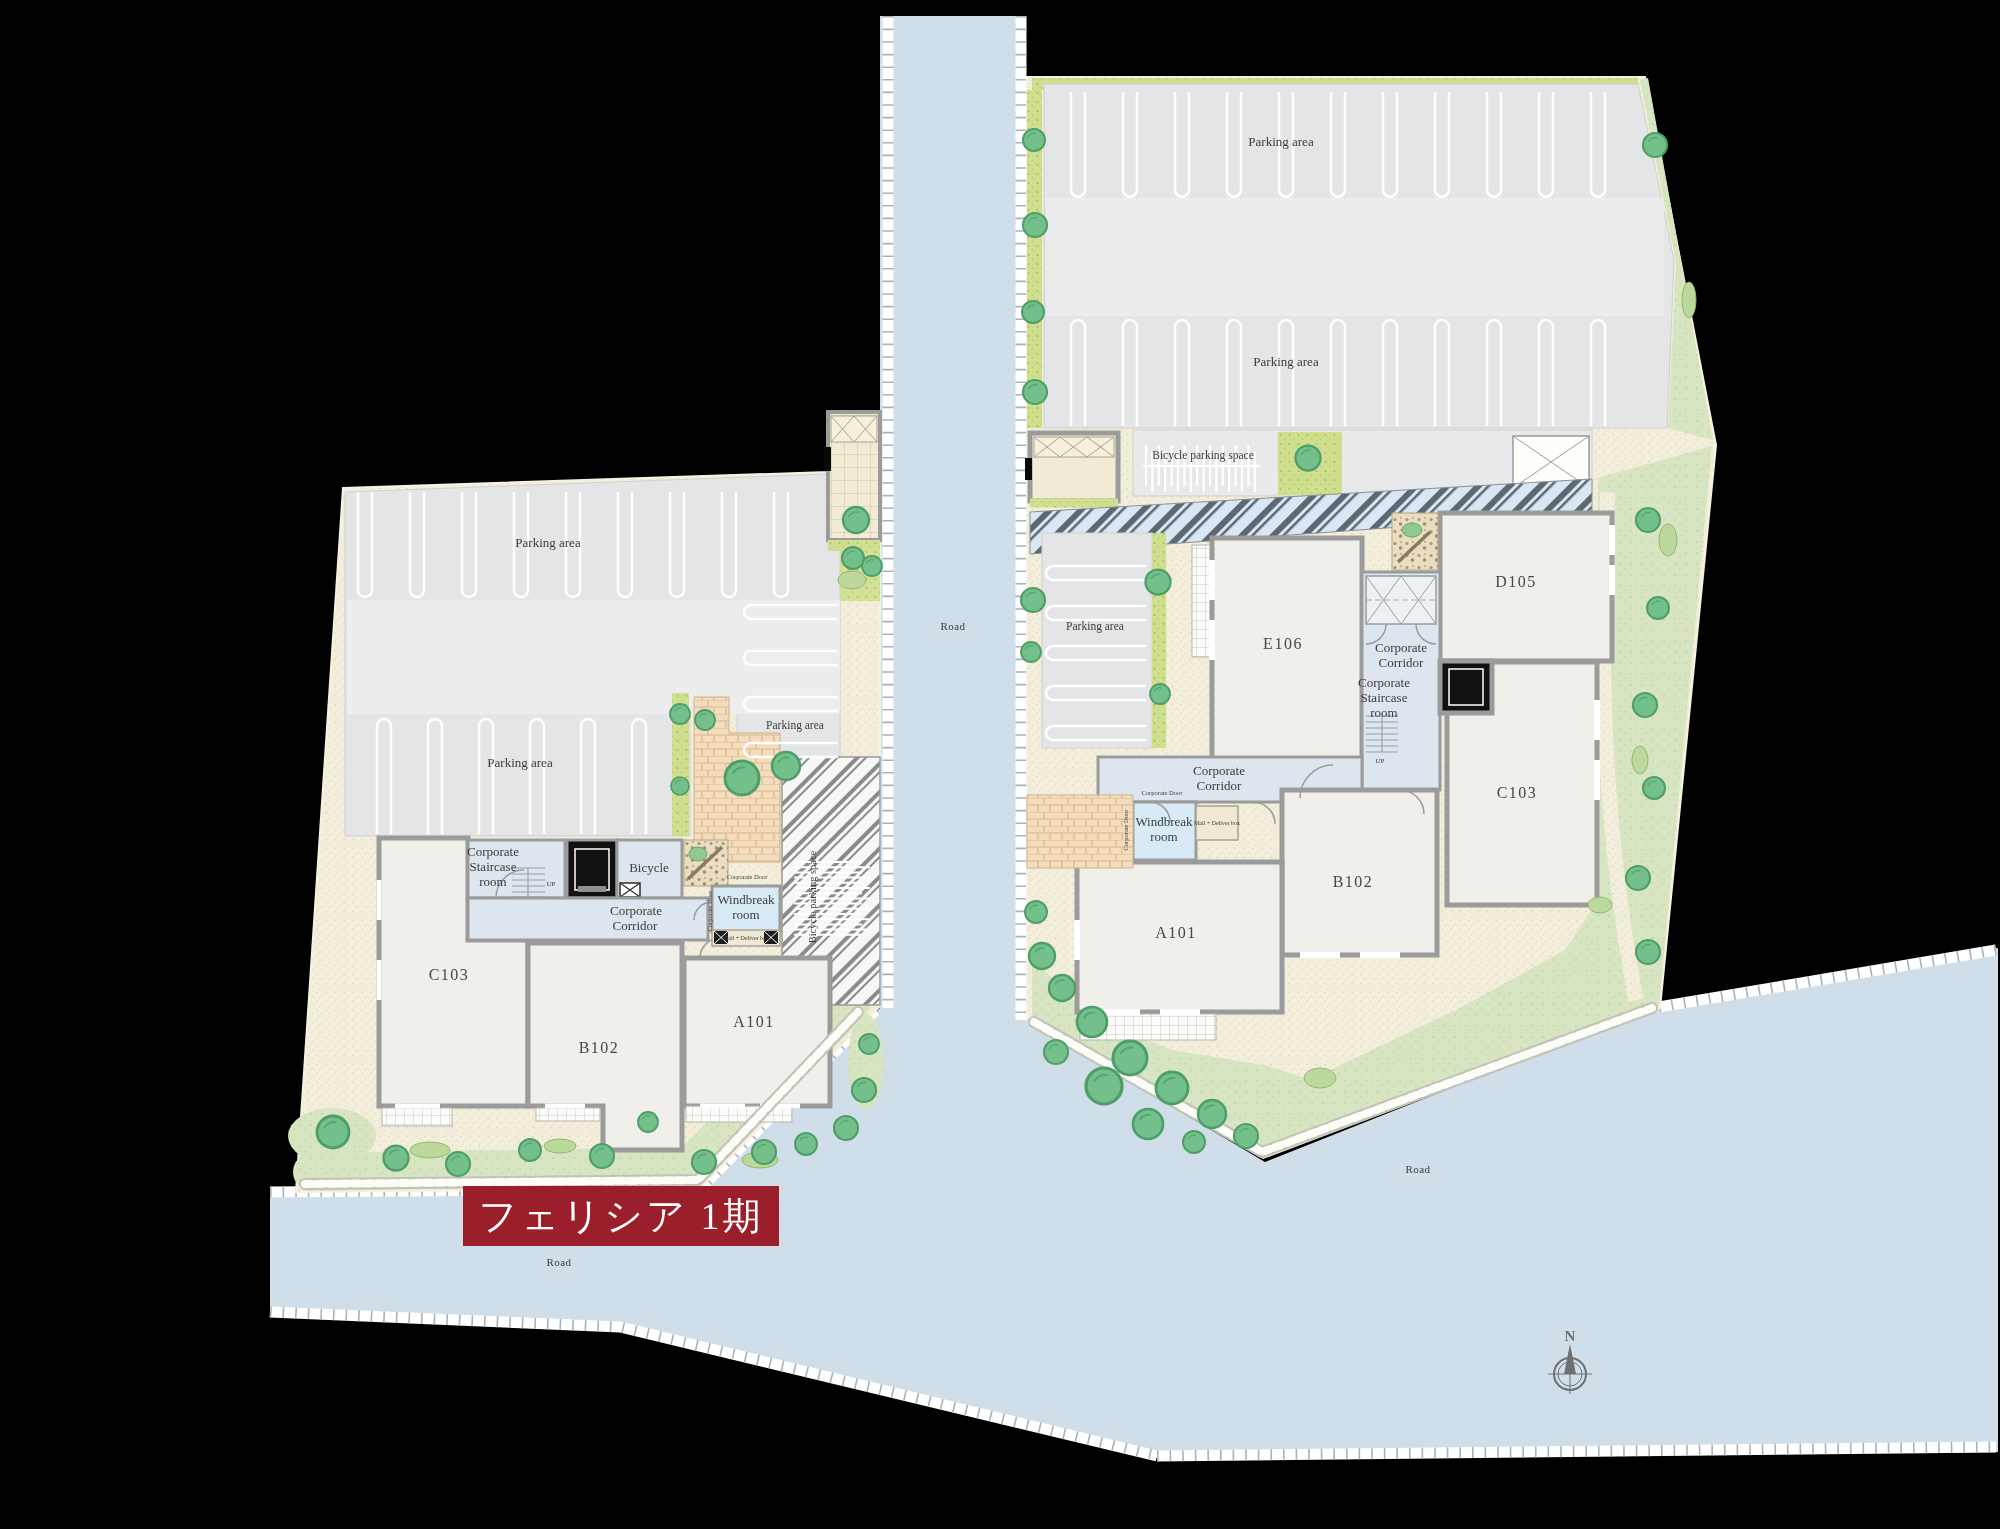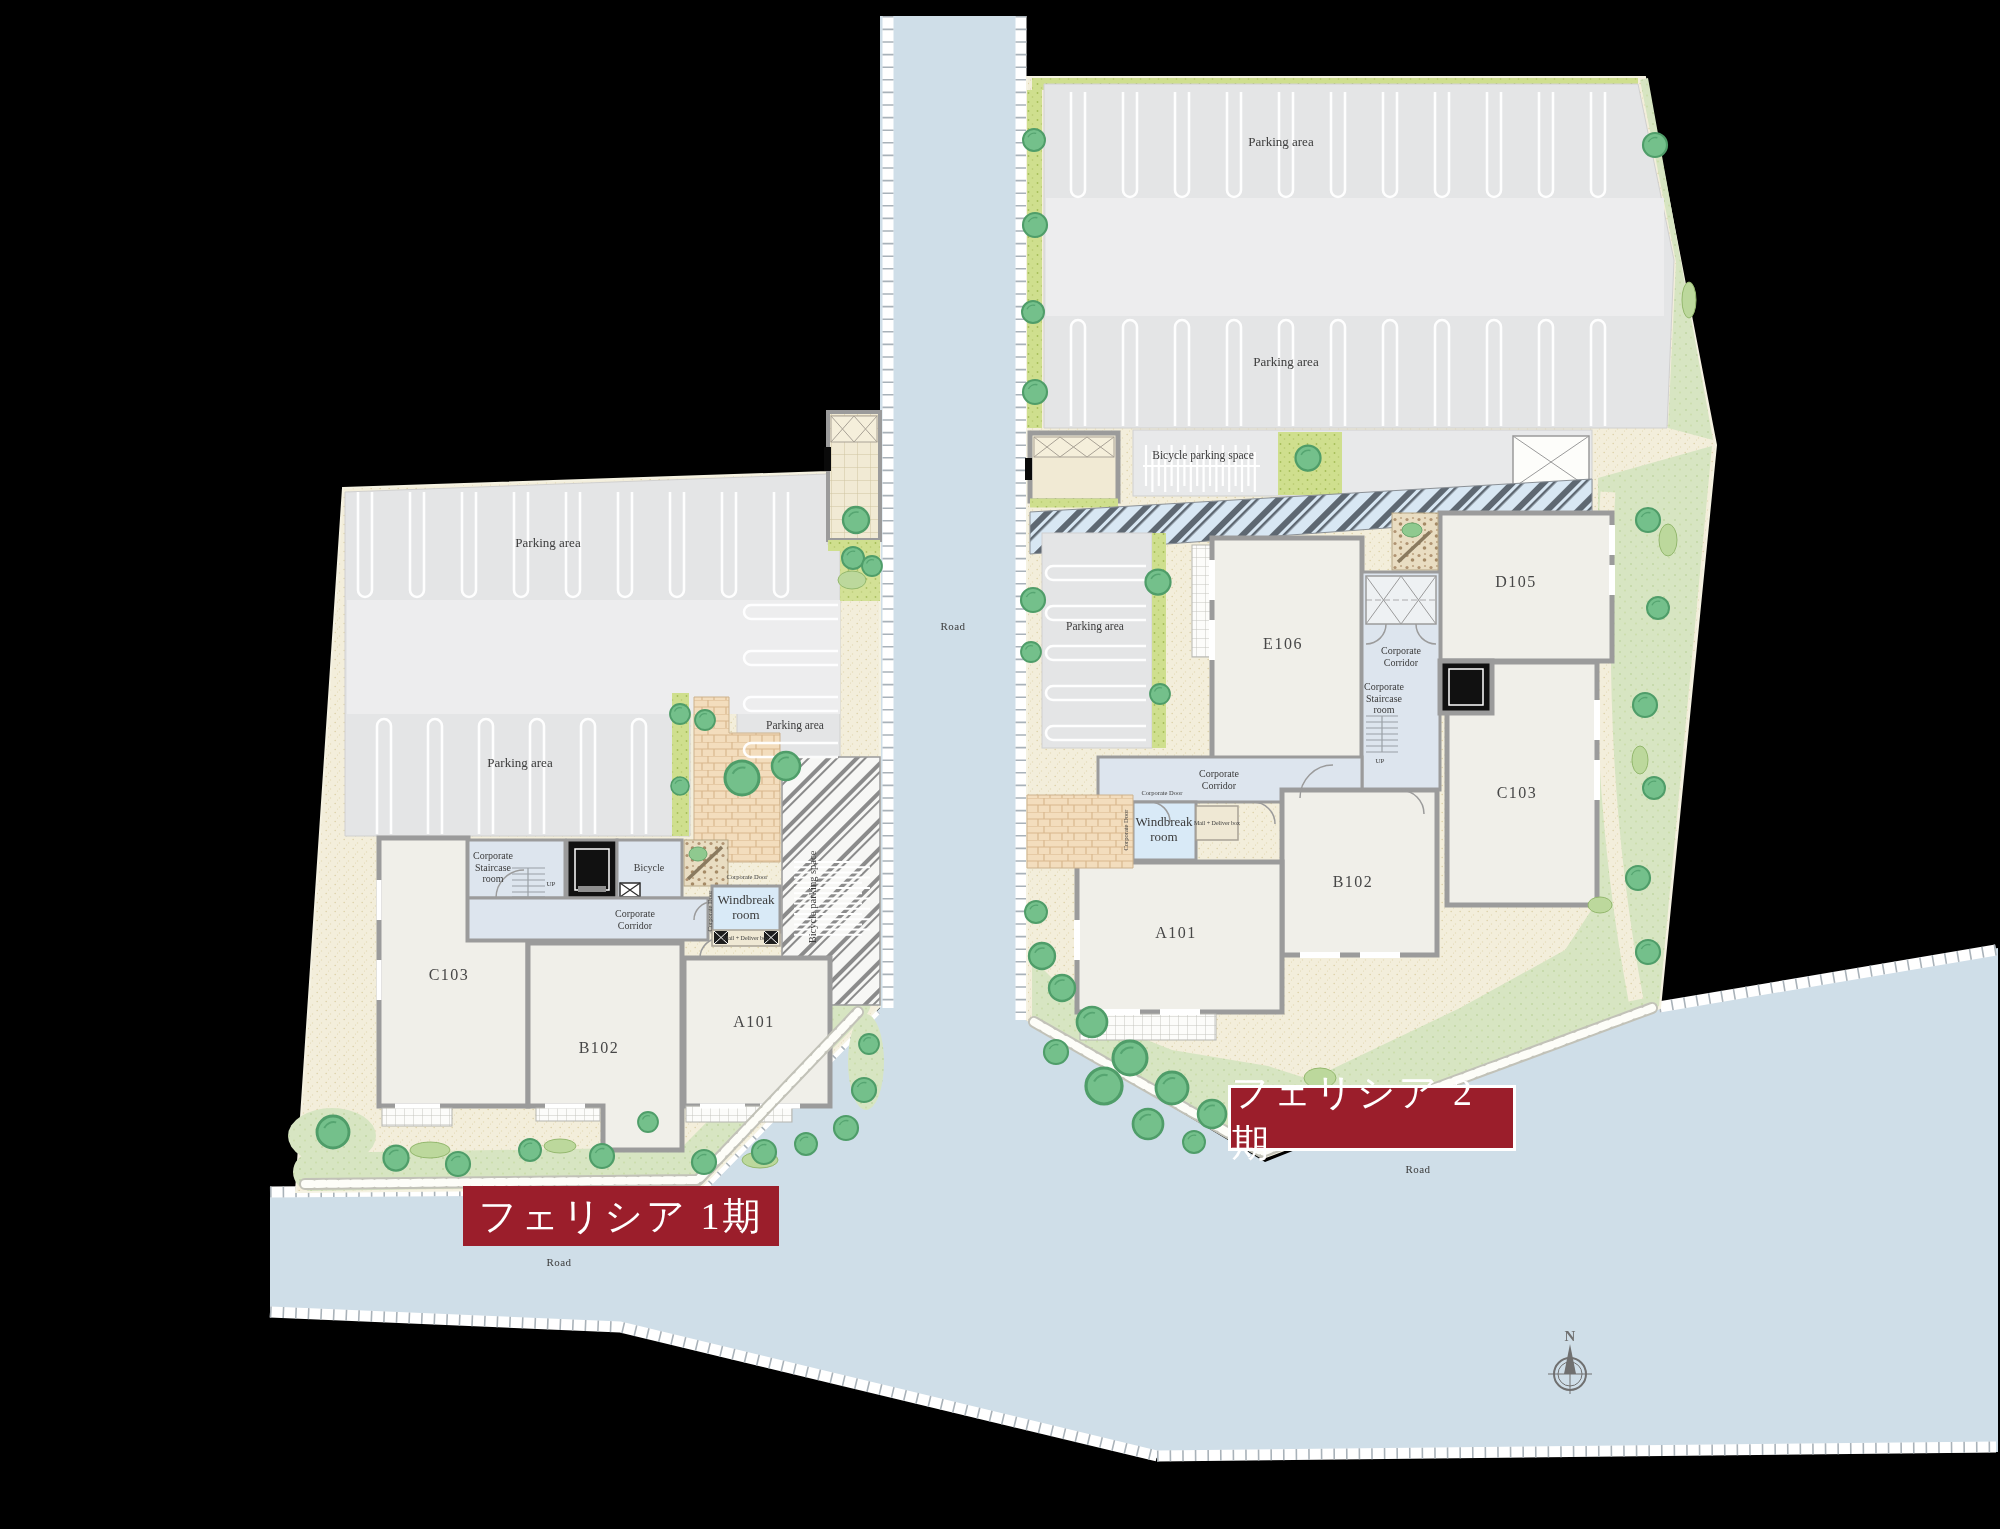--- a/index.html
+++ b/index.html
@@ -8,21 +8,21 @@
   .stage svg.map{position:absolute;left:0;top:0;}
   .lbl{position:absolute;transform:translate(-50%,-50%);color:#3c3c3c;white-space:nowrap;
        text-align:center;line-height:1.15;pointer-events:none;}
   .wrap{white-space:normal;}
   .vert{transform:translate(-50%,-50%) rotate(-90deg);}
   .room{font-size:16px;letter-spacing:1.5px;color:#474747;}
   .f16{font-size:11px;letter-spacing:.5px}
   .f13{font-size:13px}
   .f11{font-size:11.5px}
   .f10{font-size:10.5px}
-  .f75{font-size:10px}
+  .f75{font-size:13px}
   .f7{font-size:7px}
   .f65{font-size:6.5px}
   .f6{font-size:6px}
   .banner{position:absolute;background:#9b1e2b;color:#fff;display:flex;align-items:center;
           justify-content:center;font-size:38px;letter-spacing:3px;}
   .banner.b2{border:3px solid #fff;}
   .compass-n{position:absolute;transform:translate(-50%,-50%);color:#707070;
              font-weight:bold;font-size:15px;}
 </style>
 </head>
@@ -378,16 +378,15 @@
 <div class="lbl f7" style="left:1380px;top:761px">UP</div>
 <div class="lbl f75 wrap" style="left:1219px;top:779px;width:52px">Corporate Corridor</div>
 <div class="lbl f65" style="left:1162px;top:793px">Corporate Door</div>
 <div class="lbl f13 wrap" style="left:1164px;top:830px;width:70px">Windbreak room</div>
 <div class="lbl f6" style="left:1217px;top:823px">Mail + Deliver box</div>
 <div class="lbl f65 vert" style="left:1126px;top:830px">Corporate Door</div>
 <div class="lbl f16" style="left:953px;top:626px">Road</div>
 <div class="lbl f16" style="left:1418px;top:1169px">Road</div>
 
 <div class="banner" style="left:463px;top:1186px;width:316px;height:60px">フェリシア 1期</div>
-<div class="banner b2" style="left:1228px;top:1085px;width:282px;height:60px">フェリシア 2期</div>
 <div class="compass-n" style="left:1570px;top:1336px">N</div>
 
 </div>
 
 </body></html>

